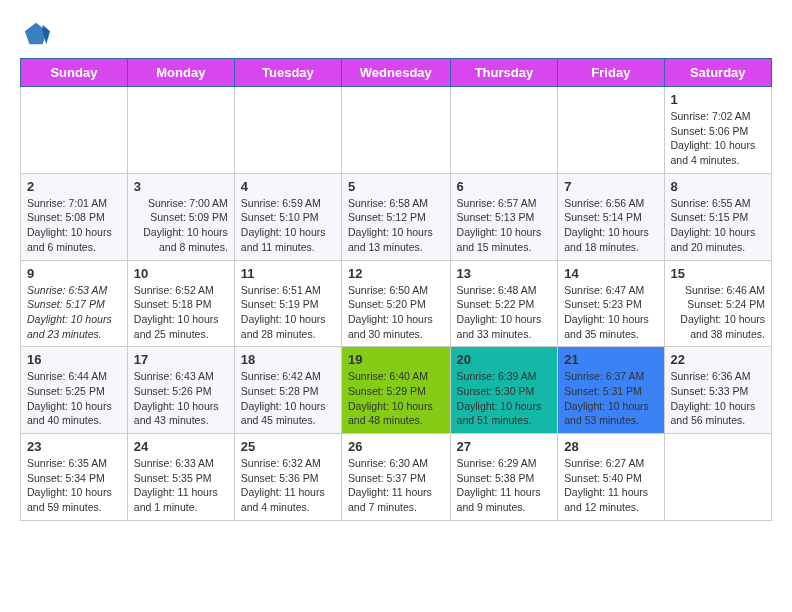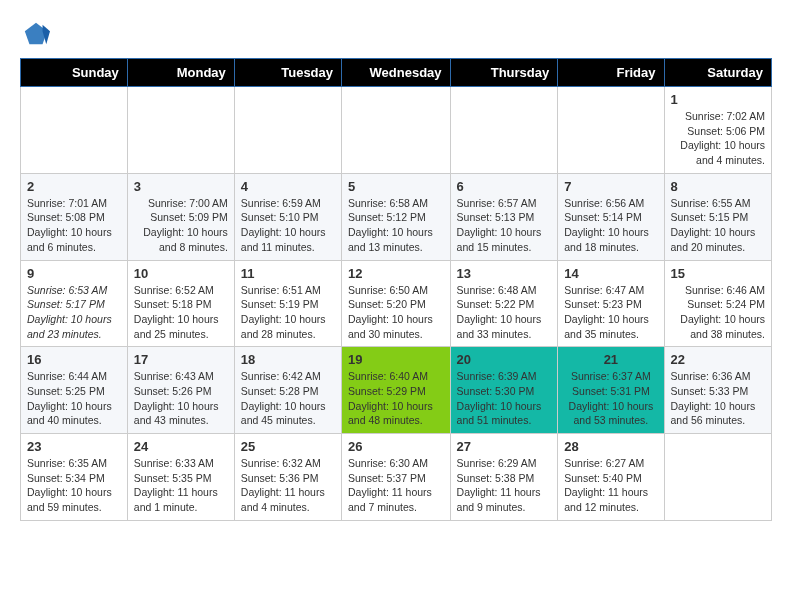--- a/index.html
+++ b/index.html
@@ -43,23 +43,23 @@
     .location {
       font-size: 15px;
       color: #555;
     }
     .calendar {
       width: 100%;
       border-collapse: collapse;
       border: 1px solid #ccc;
     }
     .calendar th {
-      background: #000000;
+      background: #d946ef;
       color: #fff;
-      text-align: right;
+      text-align: center;
       padding: 6px 8px;
       font-size: 13px;
       border: 1px solid #2d6aab;
     }
     .calendar td {
       vertical-align: top;
       border: 1px solid #ccc;
       padding: 5px 6px;
       width: 110px;
       min-height: 80px;
@@ -121,21 +121,21 @@
   <tbody id="calendar-body">
       <tr>
         <td class="empty-cell"></td>
         <td class="empty-cell"></td>
         <td class="empty-cell"></td>
         <td class="empty-cell"></td>
         <td class="empty-cell"></td>
         <td class="empty-cell"></td>
         <td>
           <div class="day-num">1</div>
-          <div class="day-info" style="white-space: pre-line; text-align: right;">Sunrise: 7:02 AM
+          <div class="day-info" style="white-space: pre-line;">Sunrise: 7:02 AM
 Sunset: 5:06 PM
 Daylight: 10 hours
 and 4 minutes.</div>
         </td>
       </tr>
       <tr>
         <td style="background: rgb(245, 247, 250);">
           <div class="day-num">2</div>
           <div class="day-info" style="white-space: pre-line;">Sunrise: 7:01 AM
 Sunset: 5:08 PM
@@ -265,21 +265,21 @@
 Daylight: 10 hours
 and 48 minutes.</div>
         </td>
         <td style="background: #14b8a6;">
           <div class="day-num">20</div>
           <div class="day-info" style="white-space: pre-line;">Sunrise: 6:39 AM
 Sunset: 5:30 PM
 Daylight: 10 hours
 and 51 minutes.</div>
         </td>
-        <td style="background: #14b8a6; text-align: center;">
+        <td style="background: #3b82f6;">
           <div class="day-num">21</div>
           <div class="day-info" style="white-space: pre-line;">Sunrise: 6:37 AM
 Sunset: 5:31 PM
 Daylight: 10 hours
 and 53 minutes.</div>
         </td>
         <td style="background: rgb(245, 247, 250);">
           <div class="day-num">22</div>
           <div class="day-info" style="white-space: pre-line;">Sunrise: 6:36 AM
 Sunset: 5:33 PM

